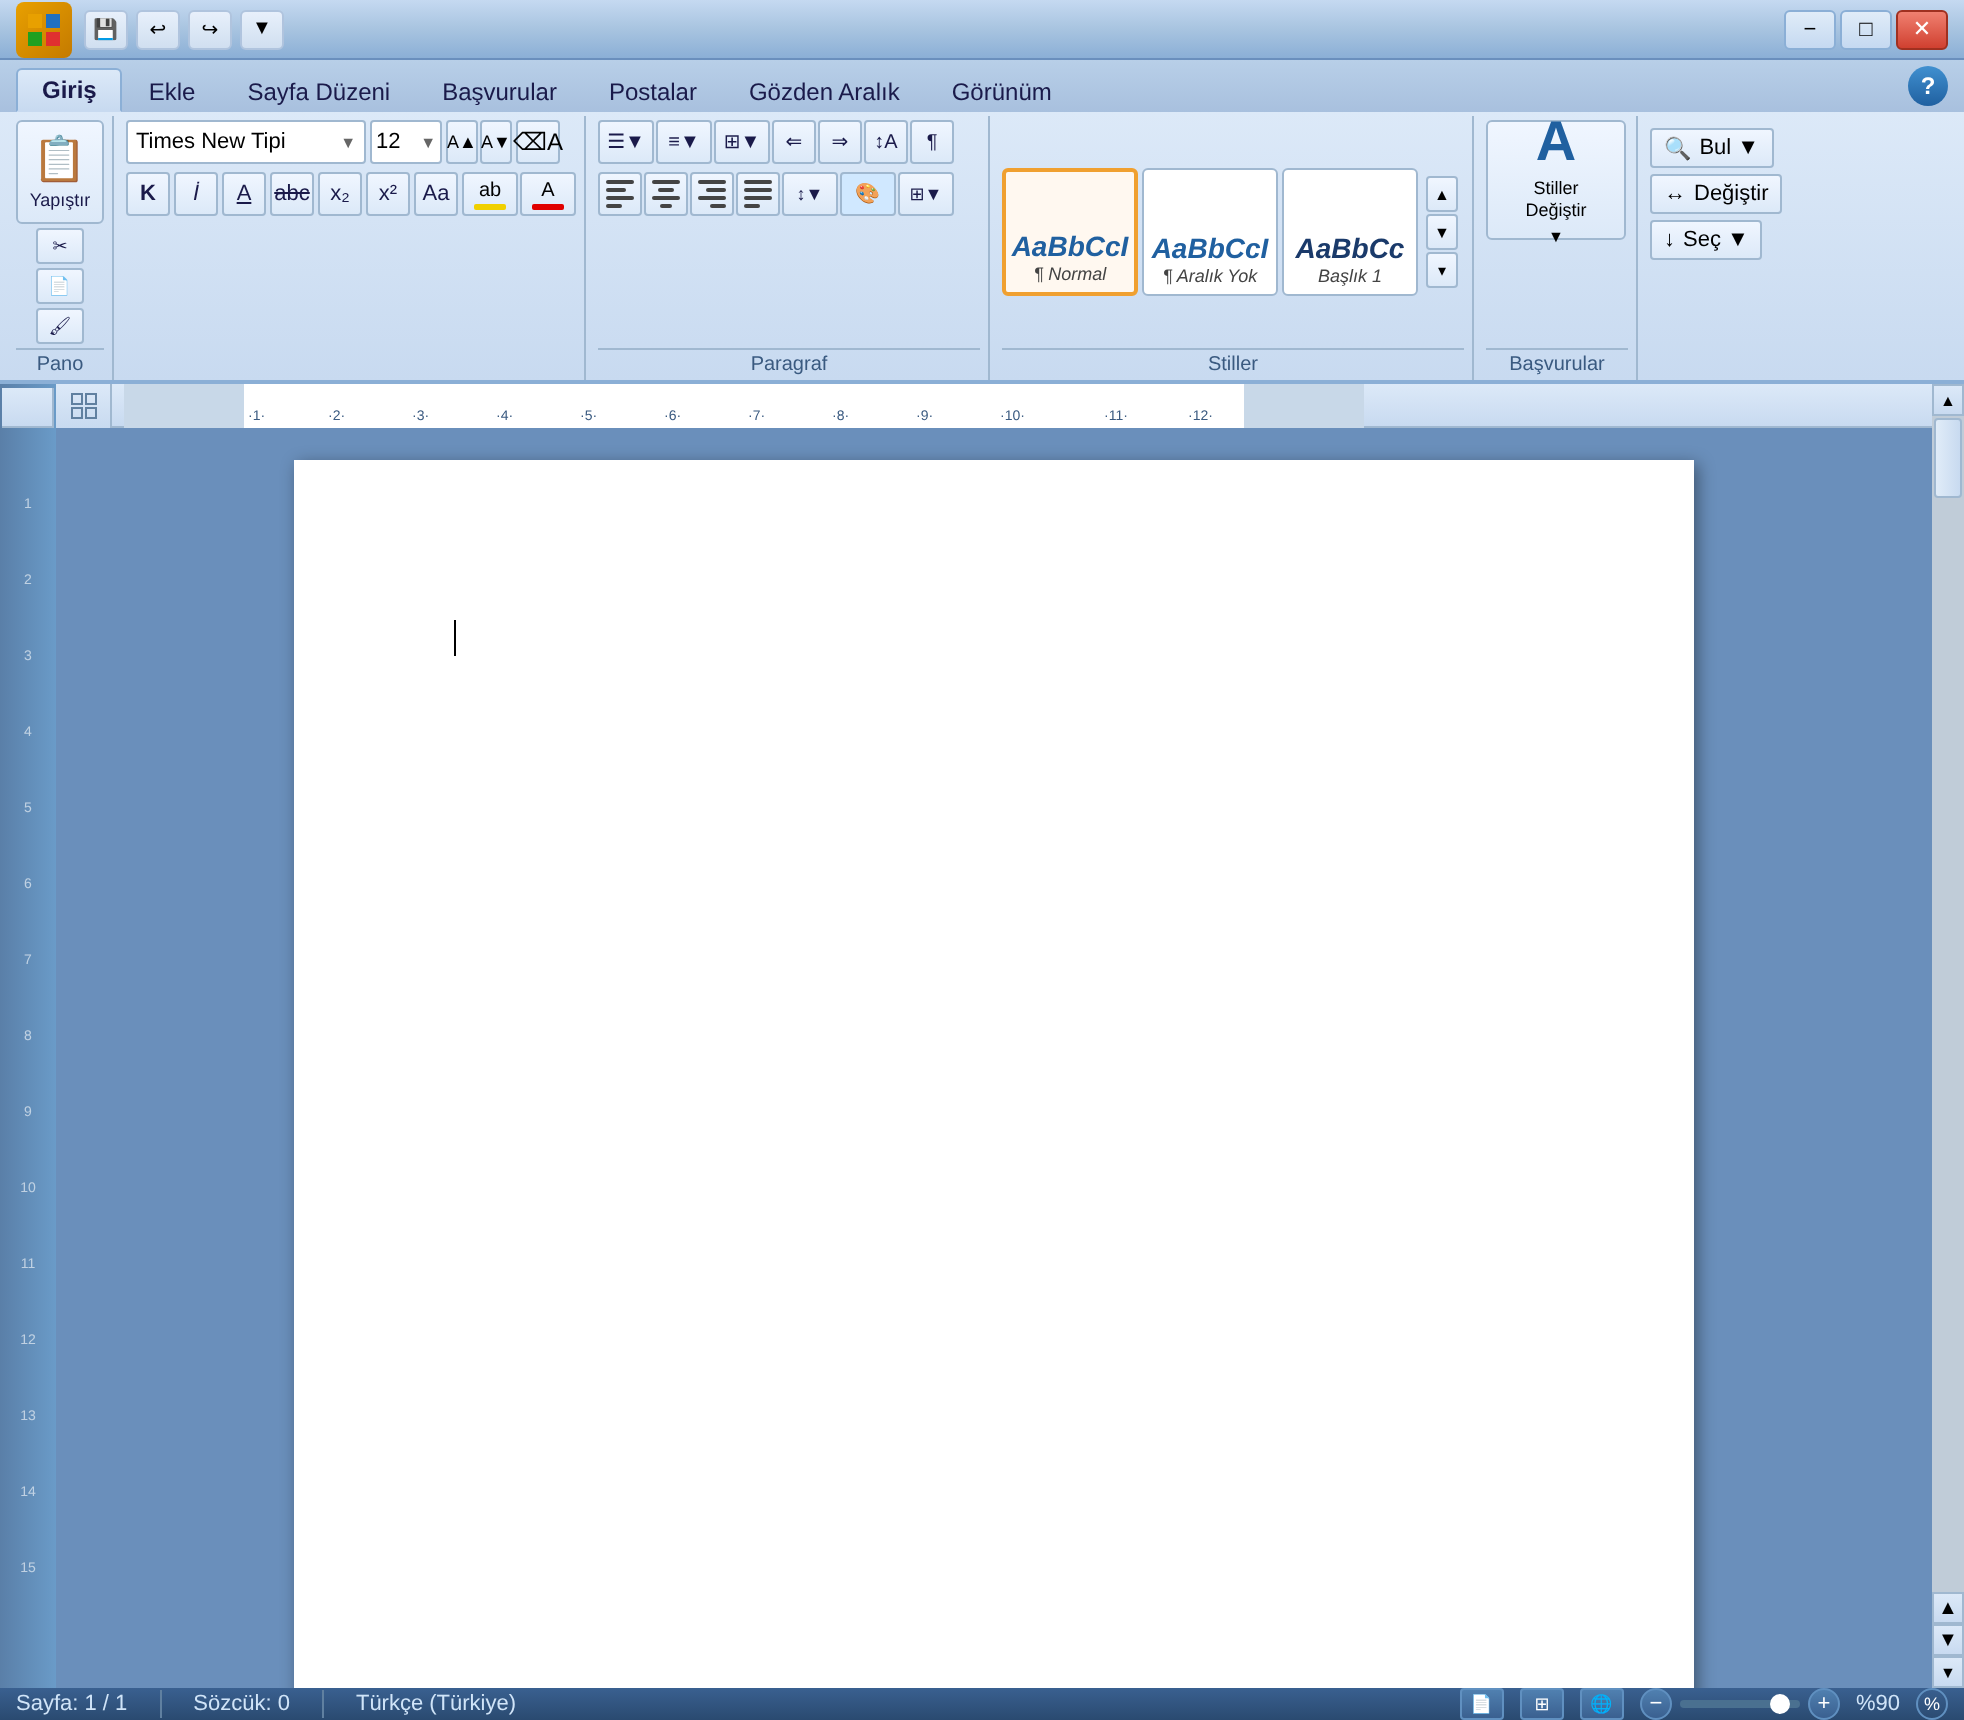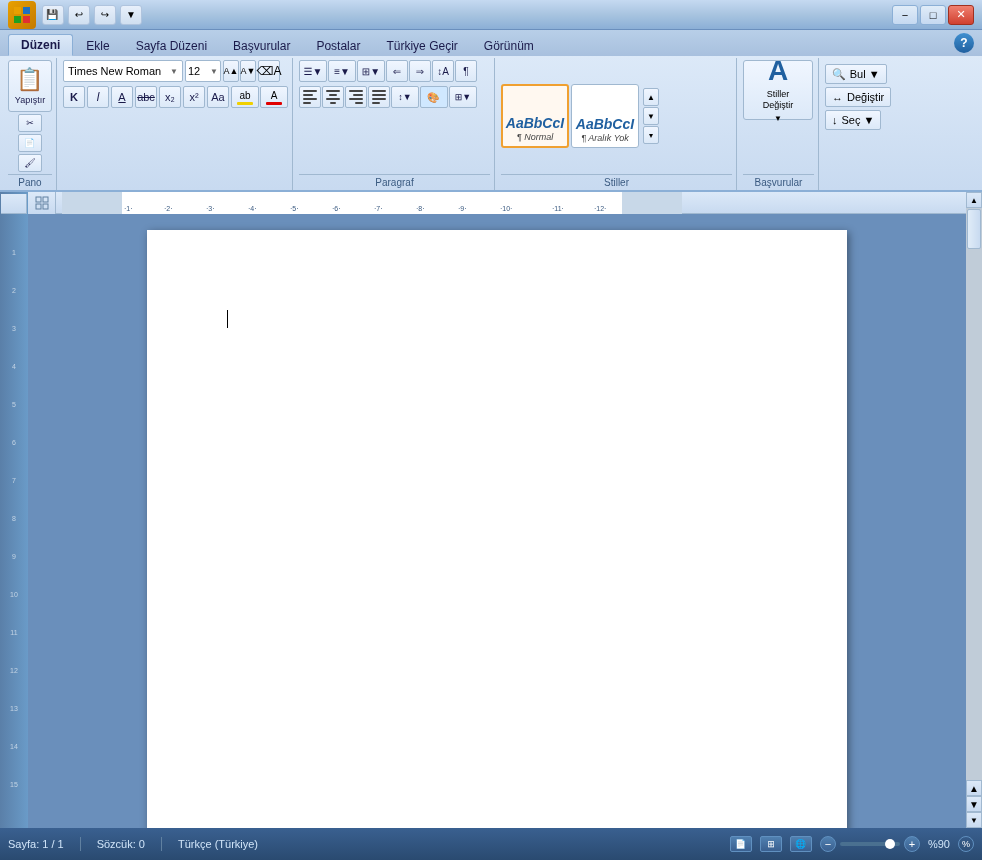--- a/index.html
+++ b/index.html
@@ -586,21 +586,21 @@
       height: 40px;
       background: linear-gradient(to right, #e0ecf8, #c8daf0);
       border: 1px solid #a0b8d0;
       border-radius: 2px;
       margin: 1px auto;
       cursor: pointer;
     }
 
     
     #status-bar {
-      height: 32px;
+      height: 16px;
       background: linear-gradient(to bottom, #3a6090, #2a4a70);
       display: flex;
       align-items: center;
       padding: 0 8px;
       gap: 16px;
       color: white;
       font-size: 11px;
     }
     .status-item {
       color: #d0e4f8;
@@ -695,26 +695,26 @@
   <div id="window-controls">
     <div class="win-btn">−</div>
     <div class="win-btn">□</div>
     <div class="win-btn close">✕</div>
   </div>
 </div>
 
 <div id="ribbon">
 
   <div id="menu-tabs">
-    <div class="menu-tab active">Düzeni</div>
+    <div class="menu-tab active">Giriş</div>
     <div class="menu-tab">Ekle</div>
     <div class="menu-tab">Sayfa Düzeni</div>
     <div class="menu-tab">Başvurular</div>
     <div class="menu-tab">Postalar</div>
-    <div class="menu-tab">Türkiye Geçir</div>
+    <div class="menu-tab">Gözden Aralık</div>
     <div class="menu-tab">Görünüm</div>
     <div id="help-btn">?</div>
   </div>
 
   <div id="ribbon-content">
 
     <div class="ribbon-group" id="group-pano">
       <div class="group-content">
         <div class="paste-btn">
           <span style="font-size:22px;">📋</span>
@@ -726,21 +726,21 @@
           <div class="small-btn">🖌</div>
         </div>
       </div>
       <div class="group-label">Pano</div>
     </div>
 
     <div class="ribbon-group" id="group-font">
       <div class="group-content" style="flex-direction:column;">
         <div class="font-row1">
           <div class="font-selector">
-            <span style="font-size:11px;">Times New Roman</span>
+            <span style="font-size:11px;">Times New Tipi</span>
             <span class="dd-arrow">▼</span>
           </div>
           <div class="size-selector">
             <span>12</span>
             <span class="dd-arrow">▼</span>
           </div>
           <div class="size-arrows">
             <div class="size-arrow">A▲</div>
             <div class="size-arrow">A▼</div>
           </div>
@@ -823,20 +823,24 @@
     <div class="ribbon-group" id="group-styles">
       <div class="group-content" style="align-items:center;">
         <div class="style-item selected" style="width:68px; height:64px;">
           <div class="style-preview" style="color:#2060a0; font-size:14px;">AaBbCcI</div>
           <div class="style-label">¶ Normal</div>
         </div>
         <div class="style-item" style="width:68px; height:64px;">
           <div class="style-preview" style="color:#2060a0; font-size:14px;">AaBbCcI</div>
           <div class="style-label">¶ Aralık Yok</div>
         </div>
+        <div class="style-item" style="width:68px; height:64px;">
+          <div class="style-preview" style="color:#1a3a6a; font-size:14px; font-weight:bold;">AaBbCc</div>
+          <div class="style-label">Başlık 1</div>
+        </div>
         <div class="styles-scroll">
           <div class="styles-scroll-btn">▲</div>
           <div class="styles-scroll-btn">▼</div>
           <div class="styles-scroll-btn">▾</div>
         </div>
       </div>
       <div class="group-label">Stiller</div>
     </div>
 
     <div class="ribbon-group" id="group-styles-change">

